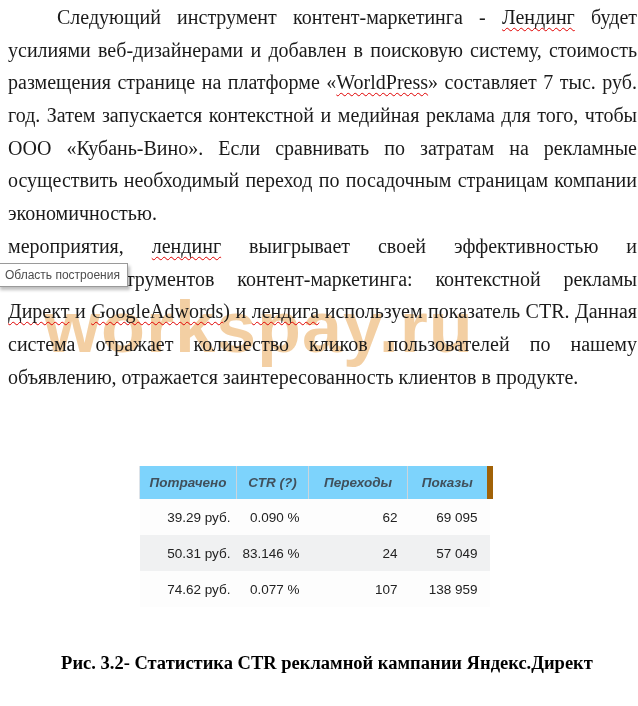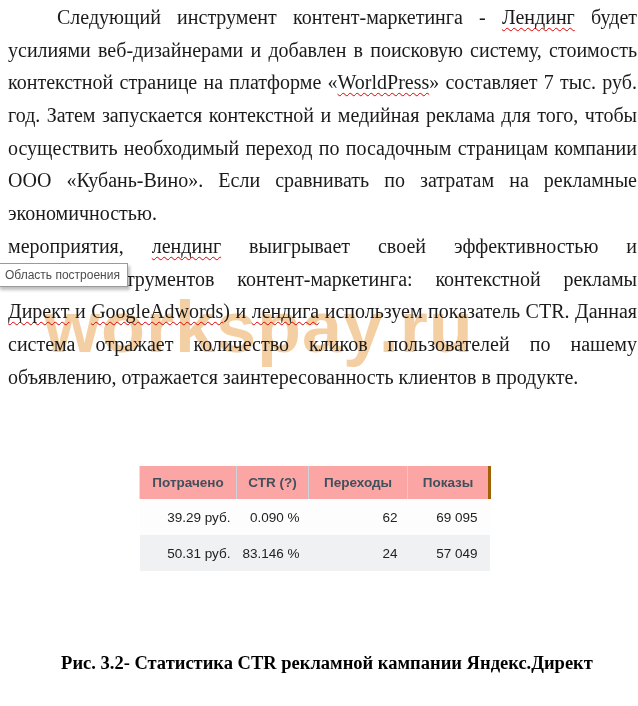--- a/index.html
+++ b/index.html
@@ -37,25 +37,25 @@
   }
   
   .table-wrap{
     position:absolute;left:139px;top:466px;width:350px;z-index:2;
     font-family:"Liberation Sans",sans-serif;
   }
   .table-wrap table{border-collapse:collapse;width:350px;table-layout:fixed;}
   .table-wrap col.c1{width:97px;} .table-wrap col.c2{width:72px;}
   .table-wrap col.c3{width:99px;} .table-wrap col.c4{width:82px;}
   .table-wrap th{
-    background:#fca5a5;color:#40505c;font-weight:700;font-size:13.5px;
-    height:31px;text-align:center;border-left:1px solid #ccd4db;
+    background:#7dd3fc;color:#40505c;font-weight:700;font-size:13.5px;
+    height:31px;text-align:center;border-left:1px solid #ccd4db;font-style:italic;
   }
   .table-wrap th:first-child{border-left:1px solid #dde3e9;}
-  .table-wrap th:last-child{border-right:3px solid #a16207;}
+  .table-wrap th:last-child{border-right:6px solid #a16207;}
   .table-wrap td{
     font-size:13.5px;color:#222222;text-align:right;height:34px;
     padding-right:10px;
   }
   .table-wrap td:nth-child(1){padding-right:6px;}
   .table-wrap td:nth-child(2){padding-right:9px;}
   .table-wrap td:nth-child(4){padding-right:12px;}
   .table-wrap tbody tr:nth-child(even){background:#f0f1f2;}
   .table-wrap tbody tr:nth-child(odd){background:#fdfdfd;}
   
@@ -66,24 +66,24 @@
   }
 </style>
 </head>
 <body>
 
 <div class="watermark">workspay.ru</div>
 
 <div class="doc">
     <div class="line j ind"><span>Следующий инструмент контент-маркетинга - </span><span class="sp">Лендинг</span><span> будет создан</span></div>
     <div class="line j"><span>усилиями веб-дизайнерами и добавлен в поисковую систему, стоимость</span></div>
-    <div class="line j"><span>контекстной странице на платформе «</span><span class="sp">WorldPress</span><span>» составляет 7 тыс. руб. за</span></div>
+    <div class="line j"><span>размещения странице на платформе «</span><span class="sp">WorldPress</span><span>» составляет 7 тыс. руб. за</span></div>
     <div class="line j"><span>год. Затем запускается контекстной и медийная реклама для того, чтобы</span></div>
+    <div class="line j"><span>ООО «Кубань-Вино». Если сравнивать по затратам на рекламные</span></div>
     <div class="line j"><span>осуществить необходимый переход по посадочным страницам компании</span></div>
-    <div class="line j"><span>ООО «Кубань-Вино». Если сравнивать по затратам на рекламные</span></div>
     <div class="line"><span>экономичностью.</span></div>
     <div class="line j"><span>мероприятия, </span><span class="sp">лендинг</span><span> выигрывает своей эффективностью и</span></div>
     <div class="line j off"><span>струментов контент-маркетинга: контекстной рекламы (Яндекс</span></div>
     <div class="line j"><span class="sp">Директ</span><span> и </span><span class="sp">GoogleAdwords</span><span>) и </span><span class="sp">лендига</span><span> используем показатель CTR. Данная</span></div>
     <div class="line j"><span>система отражает количество кликов пользователей по нашему контекстному</span></div>
     <div class="line"><span>объявлению, отражается заинтересованность клиентов в продукте.</span></div>
   </div>
 
 <div class="tooltip">Область построения</div>
 
@@ -109,17 +109,23 @@
           <td>0.090 %</td>
           <td>62</td>
           <td>69 095</td>
         </tr>
         <tr>
           <td>50.31 руб.</td>
           <td>83.146 %</td>
           <td>24</td>
           <td>57 049</td>
         </tr>
+        <tr>
+          <td>74.62 руб.</td>
+          <td>0.077 %</td>
+          <td>107</td>
+          <td>138 959</td>
+        </tr>
       </tbody>
   </table>
 </div>
 
 <div class="caption">Рис. 3.2- Статистика CTR рекламной кампании Яндекс.Директ</div>
 
 </body></html>

